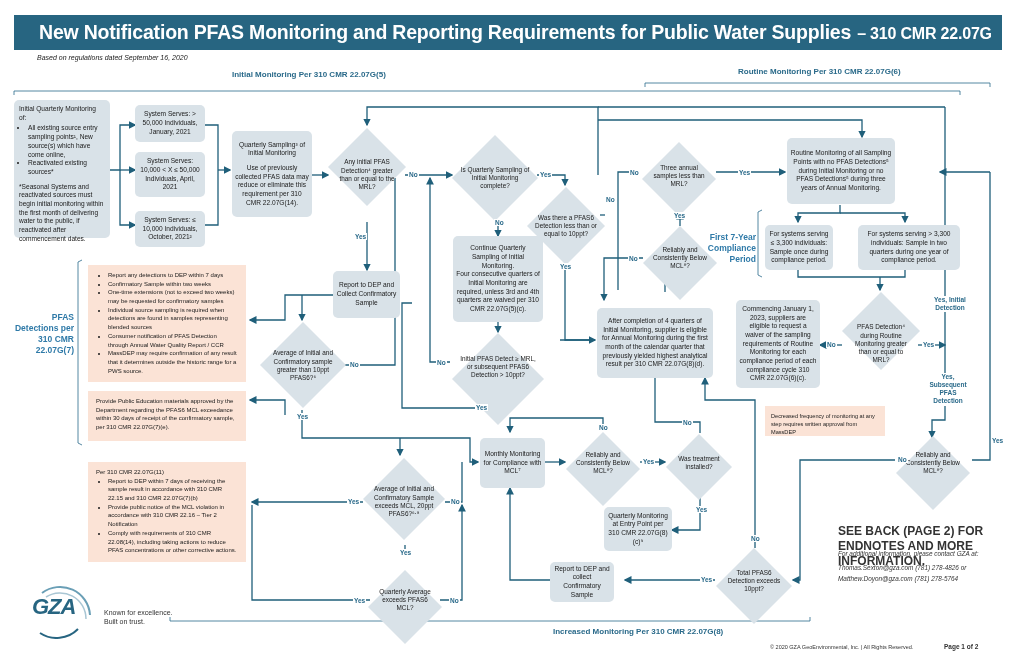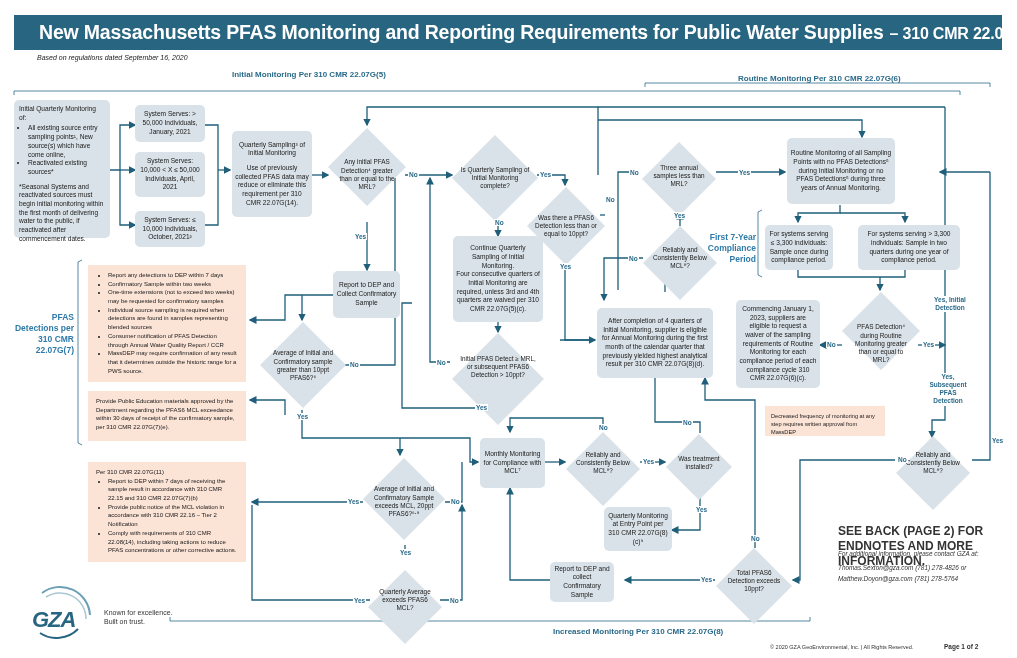--- a/index.html
+++ b/index.html
@@ -26,21 +26,21 @@
   .contact { left: 838px; top: 549px; font-size: 6.4px; font-style: italic; color: #333; line-height: 1.6; }
   .footer { font-size: 5.5px; color: #333; }
   .page-num { font-size: 6.5px; font-weight: bold; color: #333; }
   .tagline { left: 104px; top: 608px; font-size: 7px; color: #333; line-height: 1.35; }
   svg#lines { position: absolute; left: 0; top: 0; }
 </style>
 </head>
 <body>
 
 <div id="title-bar" class="abs">
-  <span>New Massachusetts PFAS Monitoring and Reporting Requirements for Public Water Supplies</span><span class="suffix">– 310 CMR 22.07G</span>
+  <span>New Notification PFAS Monitoring and Reporting Requirements for Public Water Supplies</span><span class="suffix">– 310 CMR 22.07G</span>
 </div>
 <div class="abs subtitle">Based on regulations dated September 16, 2020</div>
 
 <svg id="lines" width="1017" height="658">
   <defs>
     <marker id="ah" markerWidth="6" markerHeight="6" refX="5" refY="3" orient="auto">
       <path d="M0,0 L6,3 L0,6 z" fill="#1f5f7a"></path>
     </marker>
   </defs>
   <g stroke="#1f5f7a" stroke-width="1.3" fill="none">
@@ -139,21 +139,21 @@
     <path d="M405,545 L405,555" marker-end="url(#ah)"></path>
     <path d="M370,600 L252,600 L252,505"></path>
     <path d="M440,600 L462,600 L462,505" marker-end="url(#ah)"></path>
 
     <path d="M560,340 L595,340"></path>
     <path d="M700,378 L700,365 L712,365"></path>
   </g>
 </svg>
 
 <div class="abs section-label" style="left:232px;top:70px;">Initial Monitoring Per 310 CMR 22.07G(5)</div>
-<div class="abs section-label" style="left:738px;top:74px;text-align:right;">Routine Monitoring Per 310 CMR 22.07G(6)</div>
+<div class="abs section-label" style="left:738px;top:67px;text-align:right;">Routine Monitoring Per 310 CMR 22.07G(6)</div>
 <div class="abs section-label" style="left:553px;top:627px;">Increased Monitoring Per 310 CMR 22.07G(8)</div>
 <div class="side-label" style="left:14px;top:312px;width:60px;">PFAS Detections per 310 CMR 22.07G(7)</div>
 <div class="side-label" style="left:694px;top:232px;width:62px;">First 7-Year Compliance Period</div>
 
 <div class="box left" style="left:14px;top:100px;width:96px;height:138px;padding:5px 5px;">
   <div>Initial Quarterly Monitoring of:</div>
   <ul style="padding-left:9px;margin:2px 0;">
     <li>All existing source entry sampling points¹, New source(s) which have come online,</li>
     <li>Reactivated existing sources*</li>
   </ul>
@@ -334,18 +334,18 @@
 </div>
 <div class="abs footer" style="left:770px;top:644px;">© 2020 GZA GeoEnvironmental, Inc. | All Rights Reserved.</div>
 <div class="abs page-num" style="left:944px;top:643px;">Page 1 of 2</div>
 
 <div class="abs" style="left:28px;top:585px;width:66px;height:54px;">
   <svg width="66" height="54" viewBox="0 0 66 54">
     <path d="M14,8 A30,30 0 0 1 62,30" stroke="#6a9fb6" stroke-width="2" fill="none"></path>
     <path d="M18,12 A26,26 0 0 1 58,34" stroke="#a9c6d4" stroke-width="1.5" fill="none"></path>
     <path d="M50,44 A30,30 0 0 1 12,48" stroke="#276581" stroke-width="2" fill="none"></path>
   </svg>
-  <div class="abs" style="left:4px;top:22px;font-size:22px;font-weight:bold;font-style:italic;color:#276581;letter-spacing:-1px;">GZA</div>
+  <div class="abs" style="left:4px;top:9px;font-size:22px;font-weight:bold;font-style:italic;color:#276581;letter-spacing:-1px;">GZA</div>
 </div>
 <div class="abs tagline">
   <div>Known for excellence.</div>
   <div>Built on trust.</div>
 </div>
 
 </body></html>

